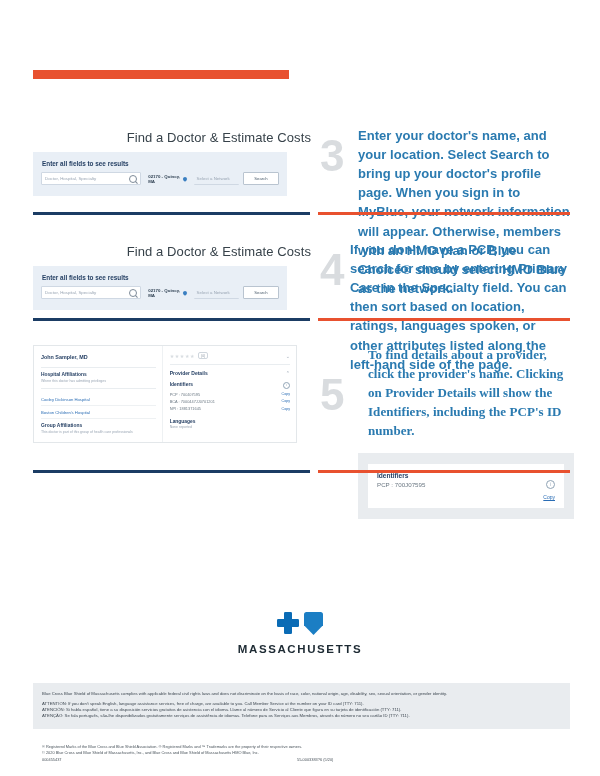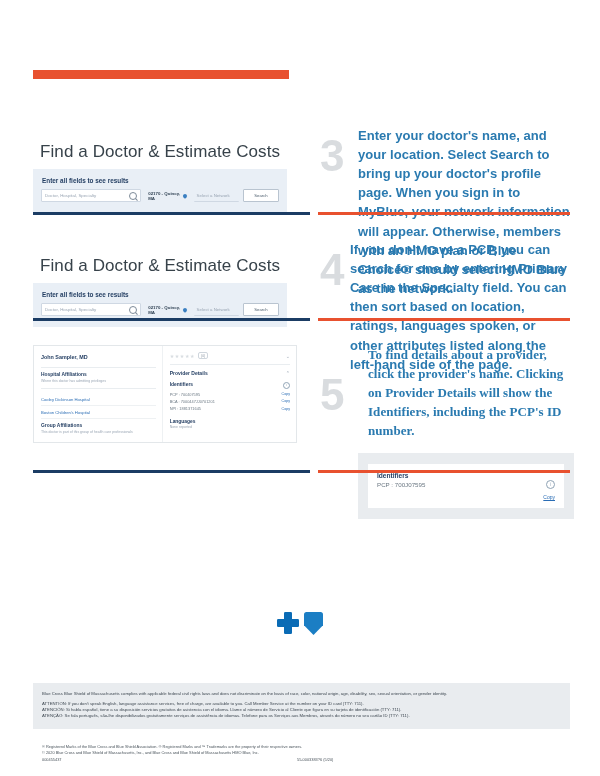--- a/index.html
+++ b/index.html
@@ -22,22 +22,22 @@
     background: #e8512f;
   }
 
   
   .section { position: absolute; left: 0; width: 600px; }
   .left-col { position: absolute; left: 33px; width: 278px; }
   .right-col { position: absolute; left: 320px; width: 250px; }
 
   
   .mock-title {
-    font-size: 17px; font-weight: 400; color: #37424a;
-    letter-spacing: .1px; margin: 16px 0 7px 7px;
+    font-size: 13px; font-weight: 400; color: #37424a;
+    letter-spacing: .1px; margin: 4px 0 7px 7px; text-align: right;
   }
   .search-panel {
     background: #e9eff6;
     padding: 7px 8px 11px 8px;
     width: 238px;
   }
   .search-panel .hint {
     font-size: 6.4px; font-weight: bold; color: #1f3a5f;
     margin: 1px 0 5px 1px;
   }
@@ -326,20 +326,21 @@
   </div>
 
   <div class="rule navy" style="top:470px;"></div>
   <div class="rule orange" style="top:470px;"></div>
 
   <div class="logo-wrap">
     <div class="logo-marks">
       <div class="cross"></div>
       <div class="shield"></div>
     </div>
+    <div class="logo-word">MASSACHUSETTS</div>
   </div>
 
   <div class="footer">
     <p>Blue Cross Blue Shield of Massachusetts complies with applicable federal civil rights laws and does not discriminate on the basis of race, color, national origin, age, disability, sex, sexual orientation, or gender identity.</p>
     <div class="gap"></div>
     <p>ATTENTION: If you don't speak English, language assistance services, free of charge, are available to you. Call Member Service at the number on your ID card (TTY: 711).</p>
     <p>ATENCIÓN: Si habla español, tiene a su disposición servicios gratuitos de asistencia con el idioma. Llame al número de Servicio al Cliente que figura en su tarjeta de identificación (TTY: 711).</p>
     <p>ATENÇÃO: Se fala português, são-lhe disponibilizados gratuitamente serviços de assistência de idiomas. Telefone para os Serviços aos Membros, através do número no seu cartão ID (TTY: 711).</p>
   </div>
 

